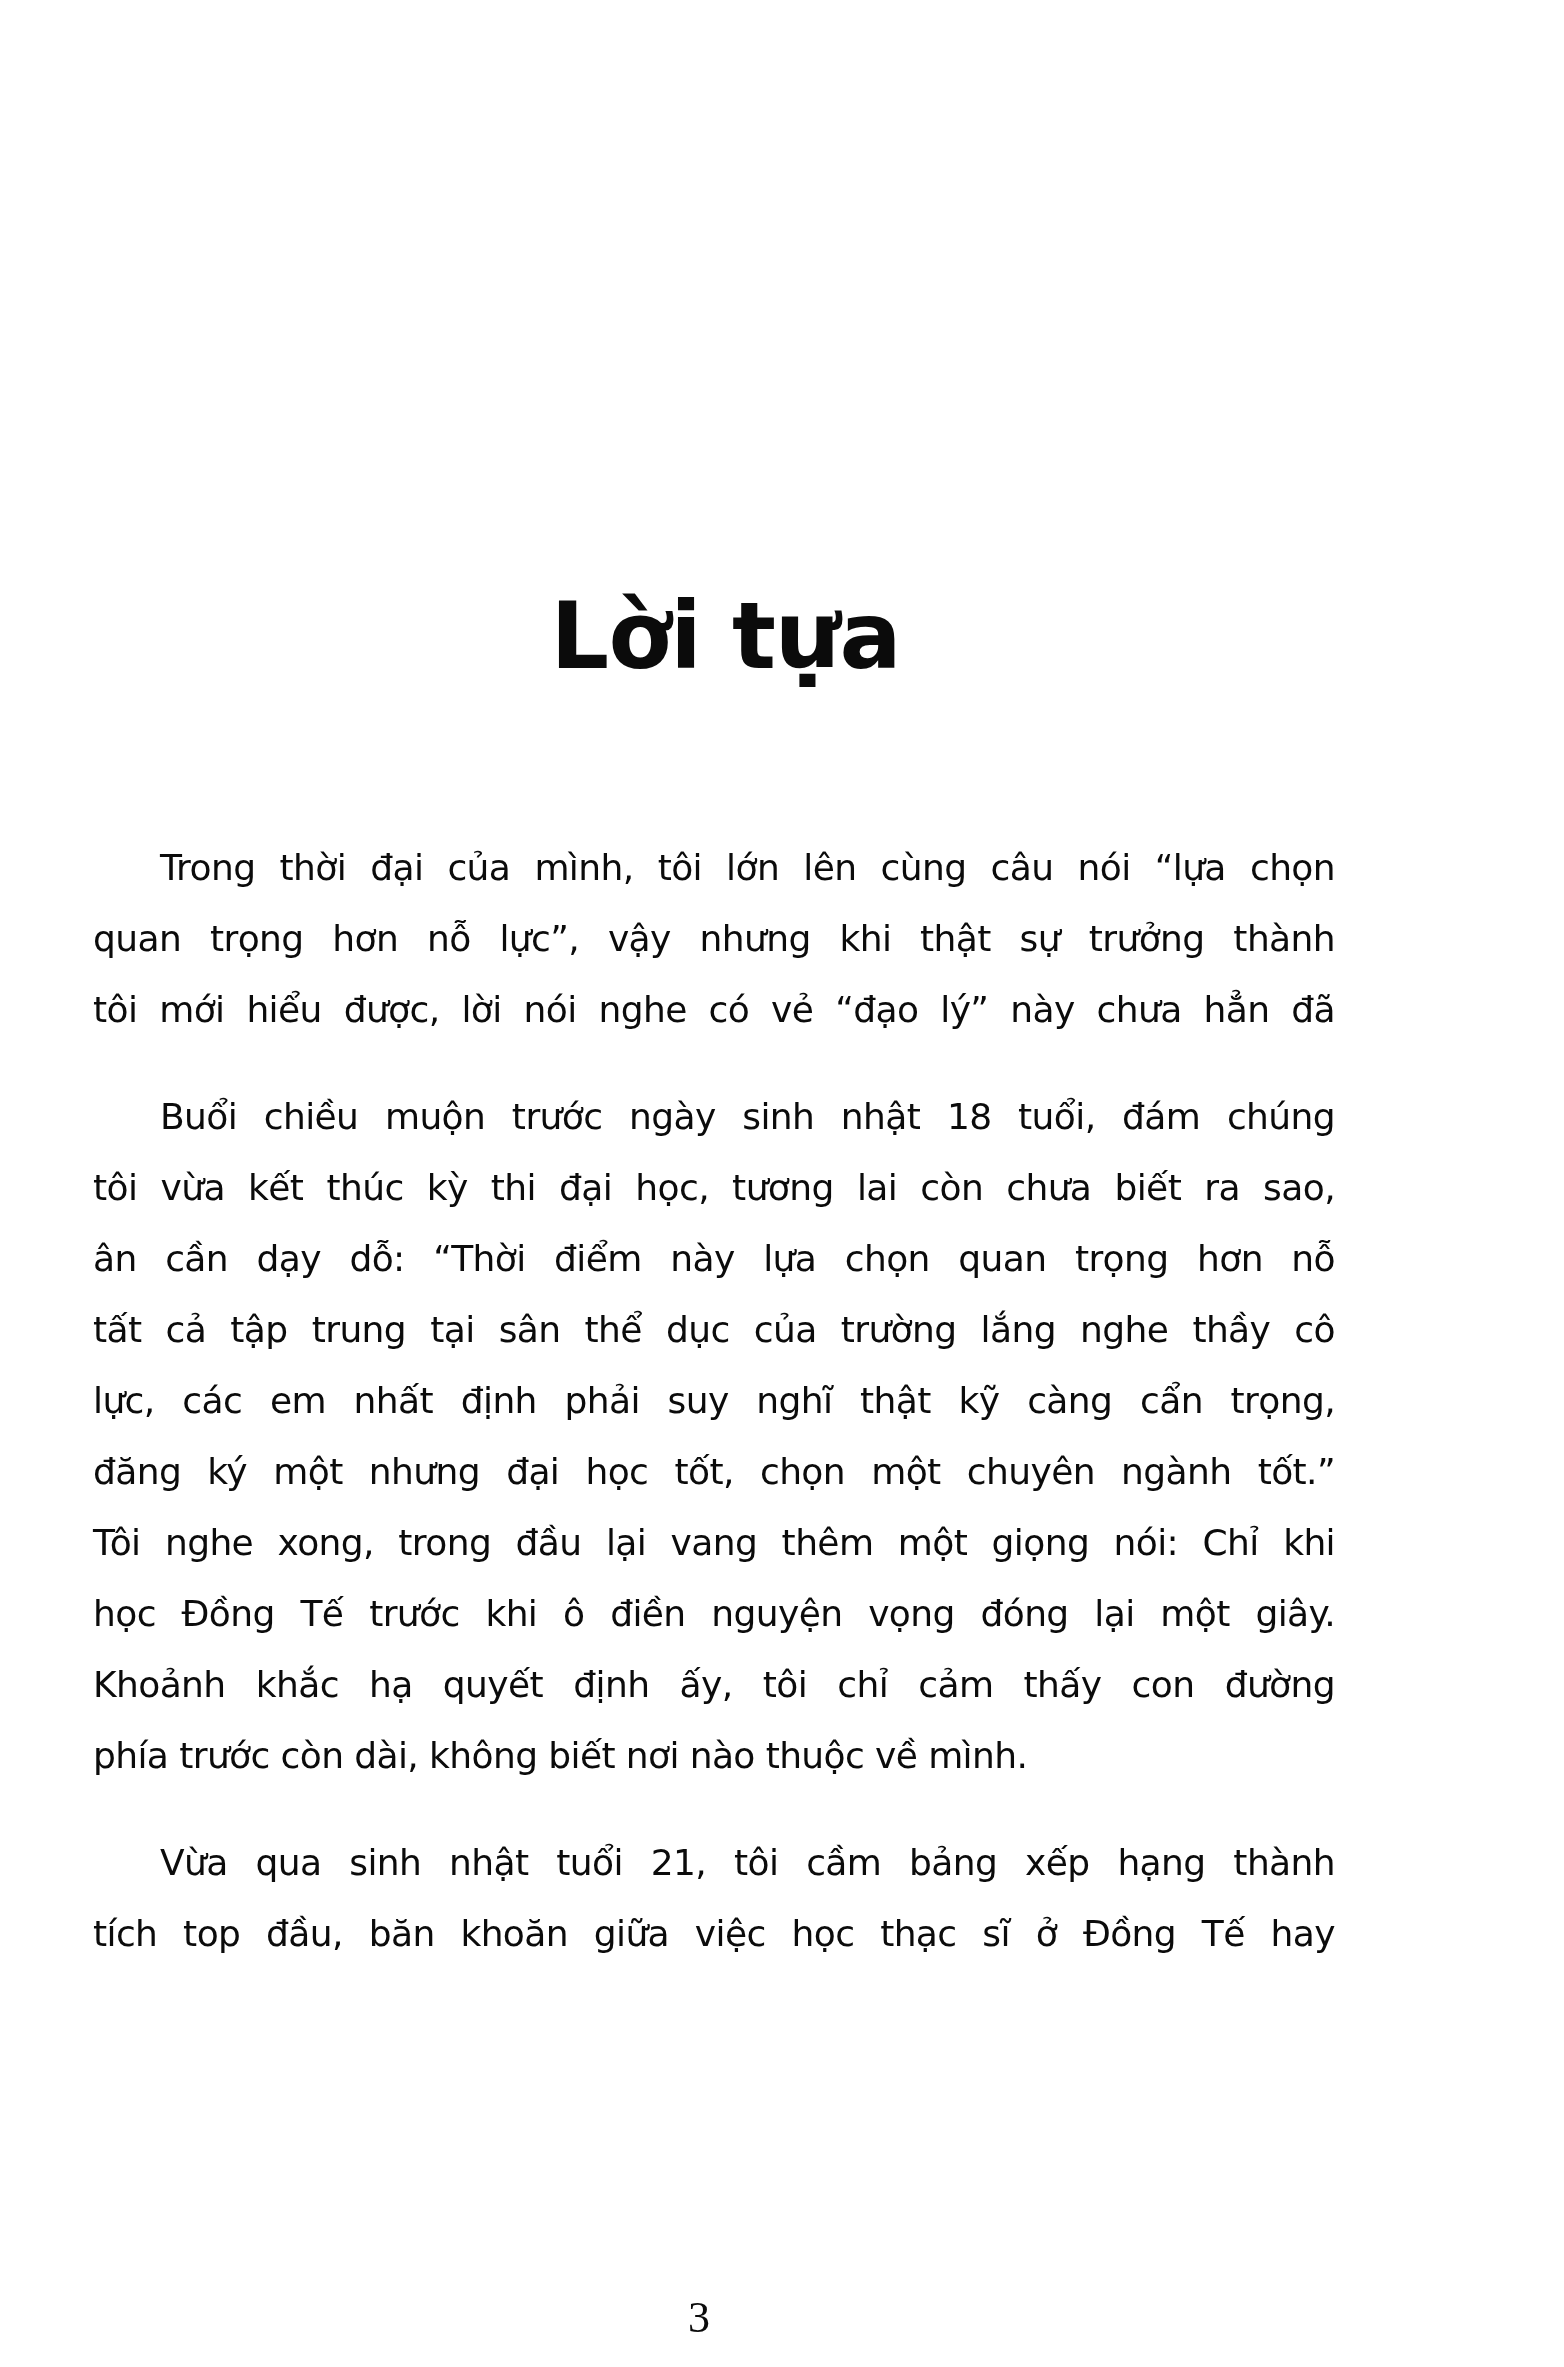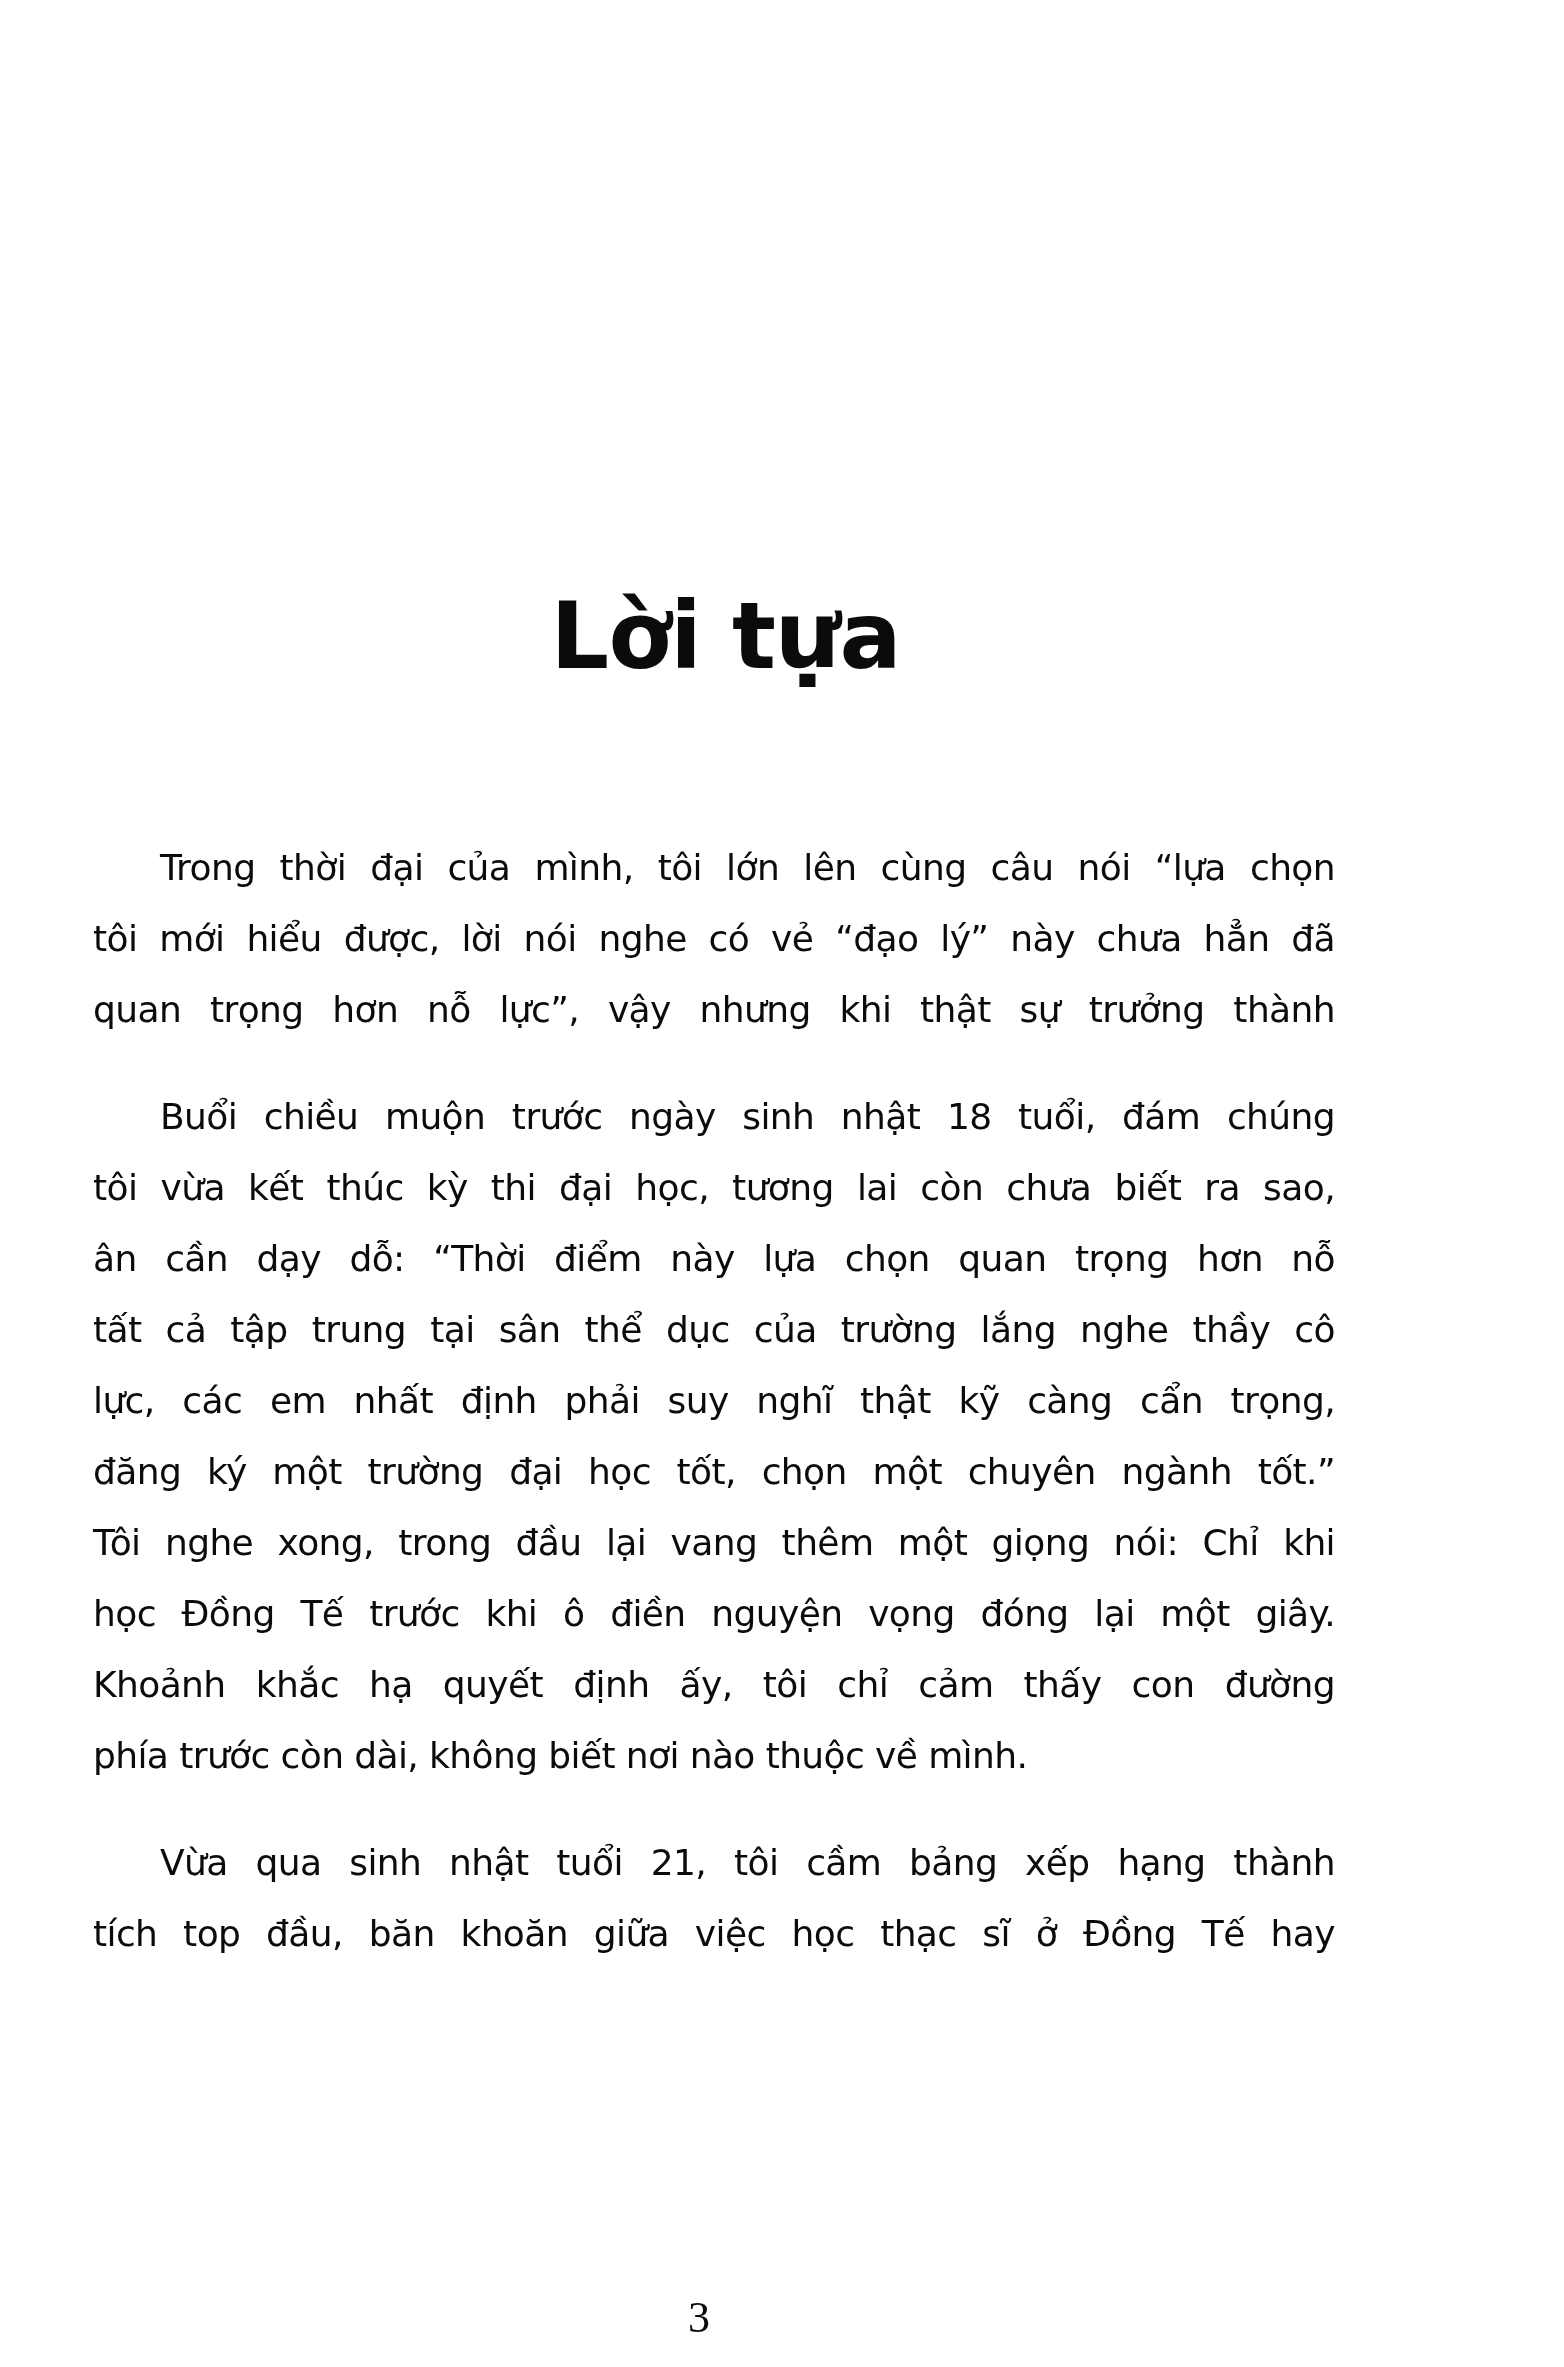--- a/index.html
+++ b/index.html
@@ -80,31 +80,31 @@
 <body>
 
 <div class="page">
 
   <h1 class="title">Lời tựa</h1>
 
   <div class="body-text">
 
     <p class="para">
       <span class="line first">Trong thời đại của mình, tôi lớn lên cùng câu nói “lựa chọn</span>
+      <span class="line">quan trọng hơn nỗ lực”, vậy nhưng khi thật sự trưởng thành</span>
       <span class="line">tôi mới hiểu được, lời nói nghe có vẻ “đạo lý” này chưa hẳn đã</span>
-      <span class="line">quan trọng hơn nỗ lực”, vậy nhưng khi thật sự trưởng thành</span>
     </p>
 
     <p class="para">
       <span class="line first">Buổi chiều muộn trước ngày sinh nhật 18 tuổi, đám chúng</span>
       <span class="line">tôi vừa kết thúc kỳ thi đại học, tương lai còn chưa biết ra sao,</span>
       <span class="line">ân cần dạy dỗ: “Thời điểm này lựa chọn quan trọng hơn nỗ</span>
       <span class="line">tất cả tập trung tại sân thể dục của trường lắng nghe thầy cô</span>
       <span class="line">lực, các em nhất định phải suy nghĩ thật kỹ càng cẩn trọng,</span>
-      <span class="line">đăng ký một trường đại học tốt, chọn một chuyên ngành tốt.”</span>
+      <span class="line">đăng ký một nhưng đại học tốt, chọn một chuyên ngành tốt.”</span>
       <span class="line">Tôi nghe xong, trong đầu lại vang thêm một giọng nói: Chỉ khi</span>
       <span class="line">học Đồng Tế trước khi ô điền nguyện vọng đóng lại một giây.</span>
       <span class="line">Khoảnh khắc hạ quyết định ấy, tôi chỉ cảm thấy con đường</span>
       <span class="line last">phía trước còn dài, không biết nơi nào thuộc về mình.</span>
     </p>
 
     <p class="para">
       <span class="line first">Vừa qua sinh nhật tuổi 21, tôi cầm bảng xếp hạng thành</span>
       <span class="line">tích top đầu, băn khoăn giữa việc học thạc sĩ ở Đồng Tế hay</span>
     </p>

